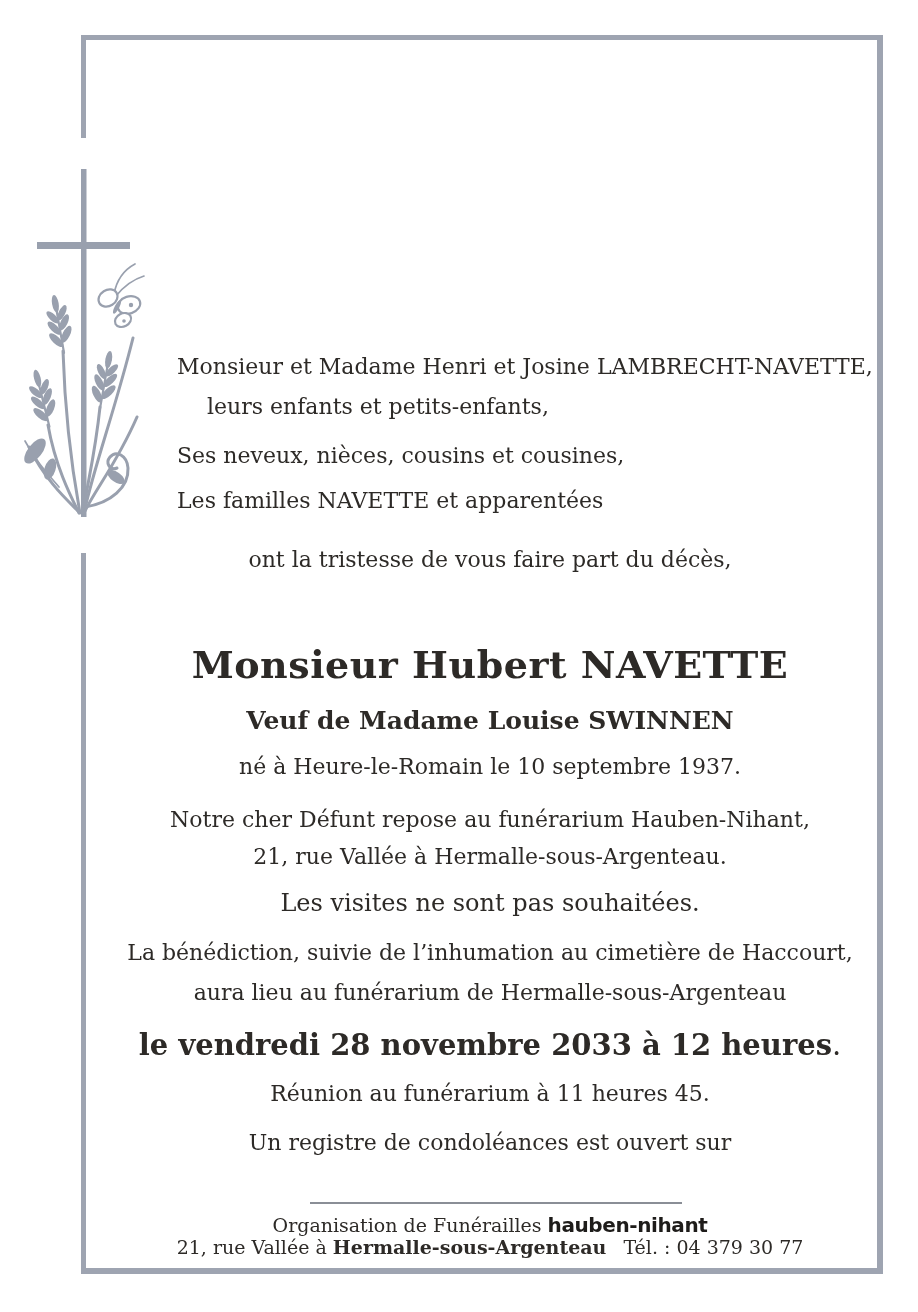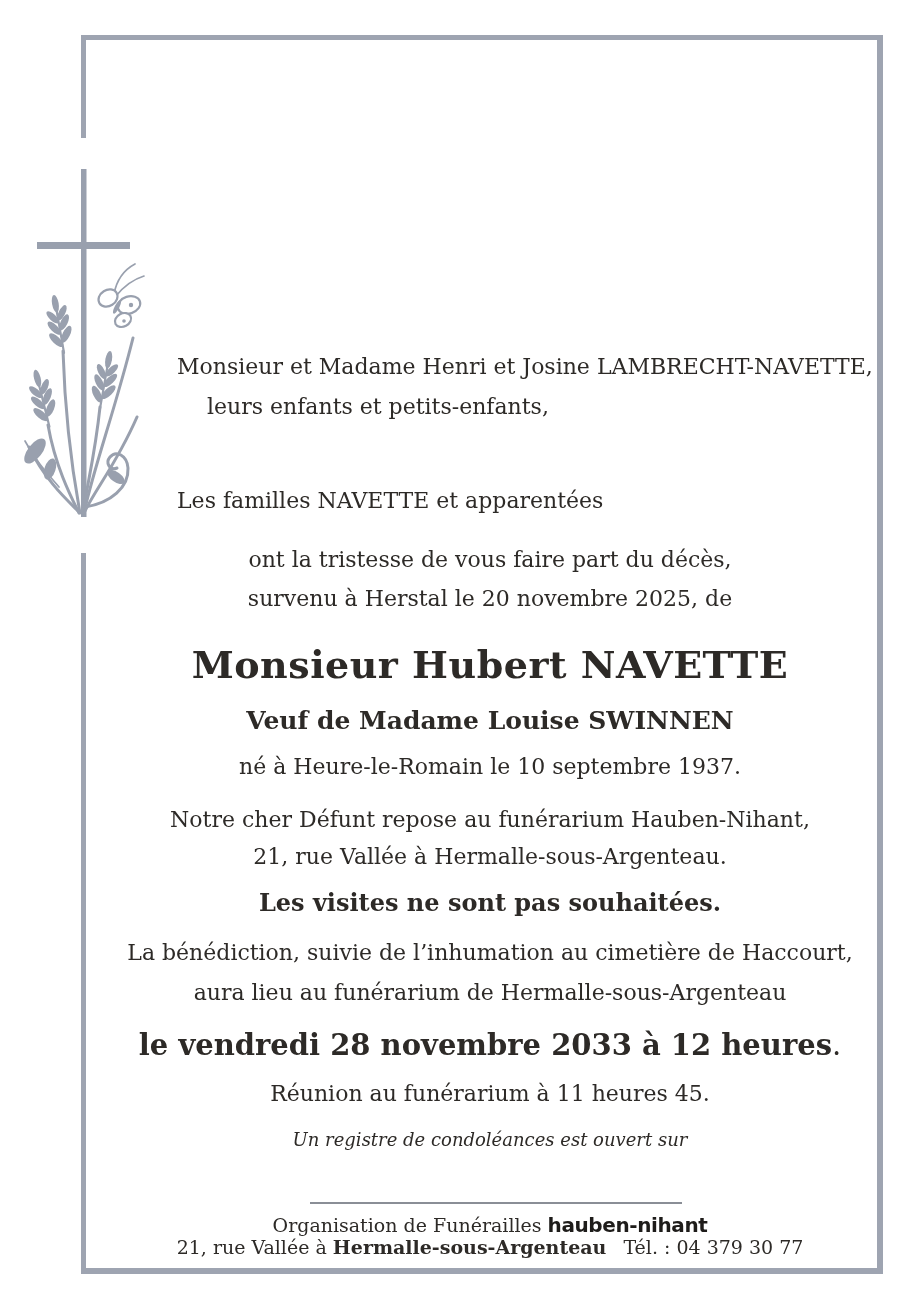--- a/index.html
+++ b/index.html
@@ -38,24 +38,24 @@
   .ln{
     position:absolute;left:90px;width:800px;
     text-align:center;
     font-size:22px;line-height:1.25;
     white-space:nowrap;
   }
   .ln.family{text-align:left;padding-left:87px;}
   .ln.family.indent{padding-left:117px;}
   .ln.title{font-size:38px;font-weight:bold;letter-spacing:.5px;}
   .ln.sub{font-size:25px;font-weight:bold;}
-  .ln.visits{font-size:24px;font-weight:bold;}
+  .ln.visits{font-size:24px;font-weight:normal;}
   .ln.bigdate{font-size:29px;}
   .ln.bigdate .b{font-weight:bold;}
-  .ln.small{font-size:18px;font-style:italic;}
+  .ln.small{font-size:22px;}
   .sep{
     position:absolute;left:310px;top:1202px;width:372px;height:2px;
     background:var(--separator);
   }
   .footer-line{position:absolute;left:90px;width:800px;text-align:center;font-size:19px;white-space:nowrap;}
   .brand{
     font-family:"DejaVu Sans","Liberation Sans",sans-serif;
     font-weight:bold;font-size:20px;letter-spacing:-0.4px;
     color:var(--brand_ink);
   }
@@ -120,24 +120,24 @@
       <ellipse class="outline" cx="114" cy="150" rx="11.5" ry="8.5" transform="rotate(-18 114 150)"></ellipse>
       <ellipse class="outline" cx="108" cy="165" rx="8.5" ry="6.5" transform="rotate(-28 108 165)"></ellipse>
       <ellipse class="fill" cx="102" cy="152" rx="2.3" ry="7.5" transform="rotate(28 102 152)"></ellipse>
       <circle class="fill" cx="116" cy="150" r="2.2"></circle>
       <circle class="fill" cx="109" cy="166" r="1.8"></circle>
     </g>
   </svg>
 
   <div class="ln family" style="top:353px">Monsieur et Madame Henri et Josine LAMBRECHT-NAVETTE,</div>
   <div class="ln family indent" style="top:393px">leurs enfants et petits-enfants,</div>
+  <div class="ln family" style="top:442px">Ses neveux, nièces, cousins et cousines,</div>
   <div class="ln family" style="top:487px">Les familles NAVETTE et apparentées</div>
 
   <div class="ln" style="top:546px">ont la tristesse de vous faire part du décès,</div>
-  <div class="ln" style="top:585px">survenu à Herstal le 20 novembre 2025, de</div>
 
   <div class="ln sub" style="top:705px">Veuf de Madame Louise SWINNEN</div>
 
   <div class="ln title" style="top:641px">Monsieur Hubert NAVETTE</div>
   <div class="ln" style="top:753px">né à Heure-le-Romain le 10 septembre 1937.</div>
 
   <div class="ln" style="top:806px">Notre cher Défunt repose au funérarium Hauben-Nihant,</div>
   <div class="ln" style="top:843px">21, rue Vallée à Hermalle-sous-Argenteau.</div>
 
   <div class="ln visits" style="top:888px">Les visites ne sont pas souhaitées.</div>

